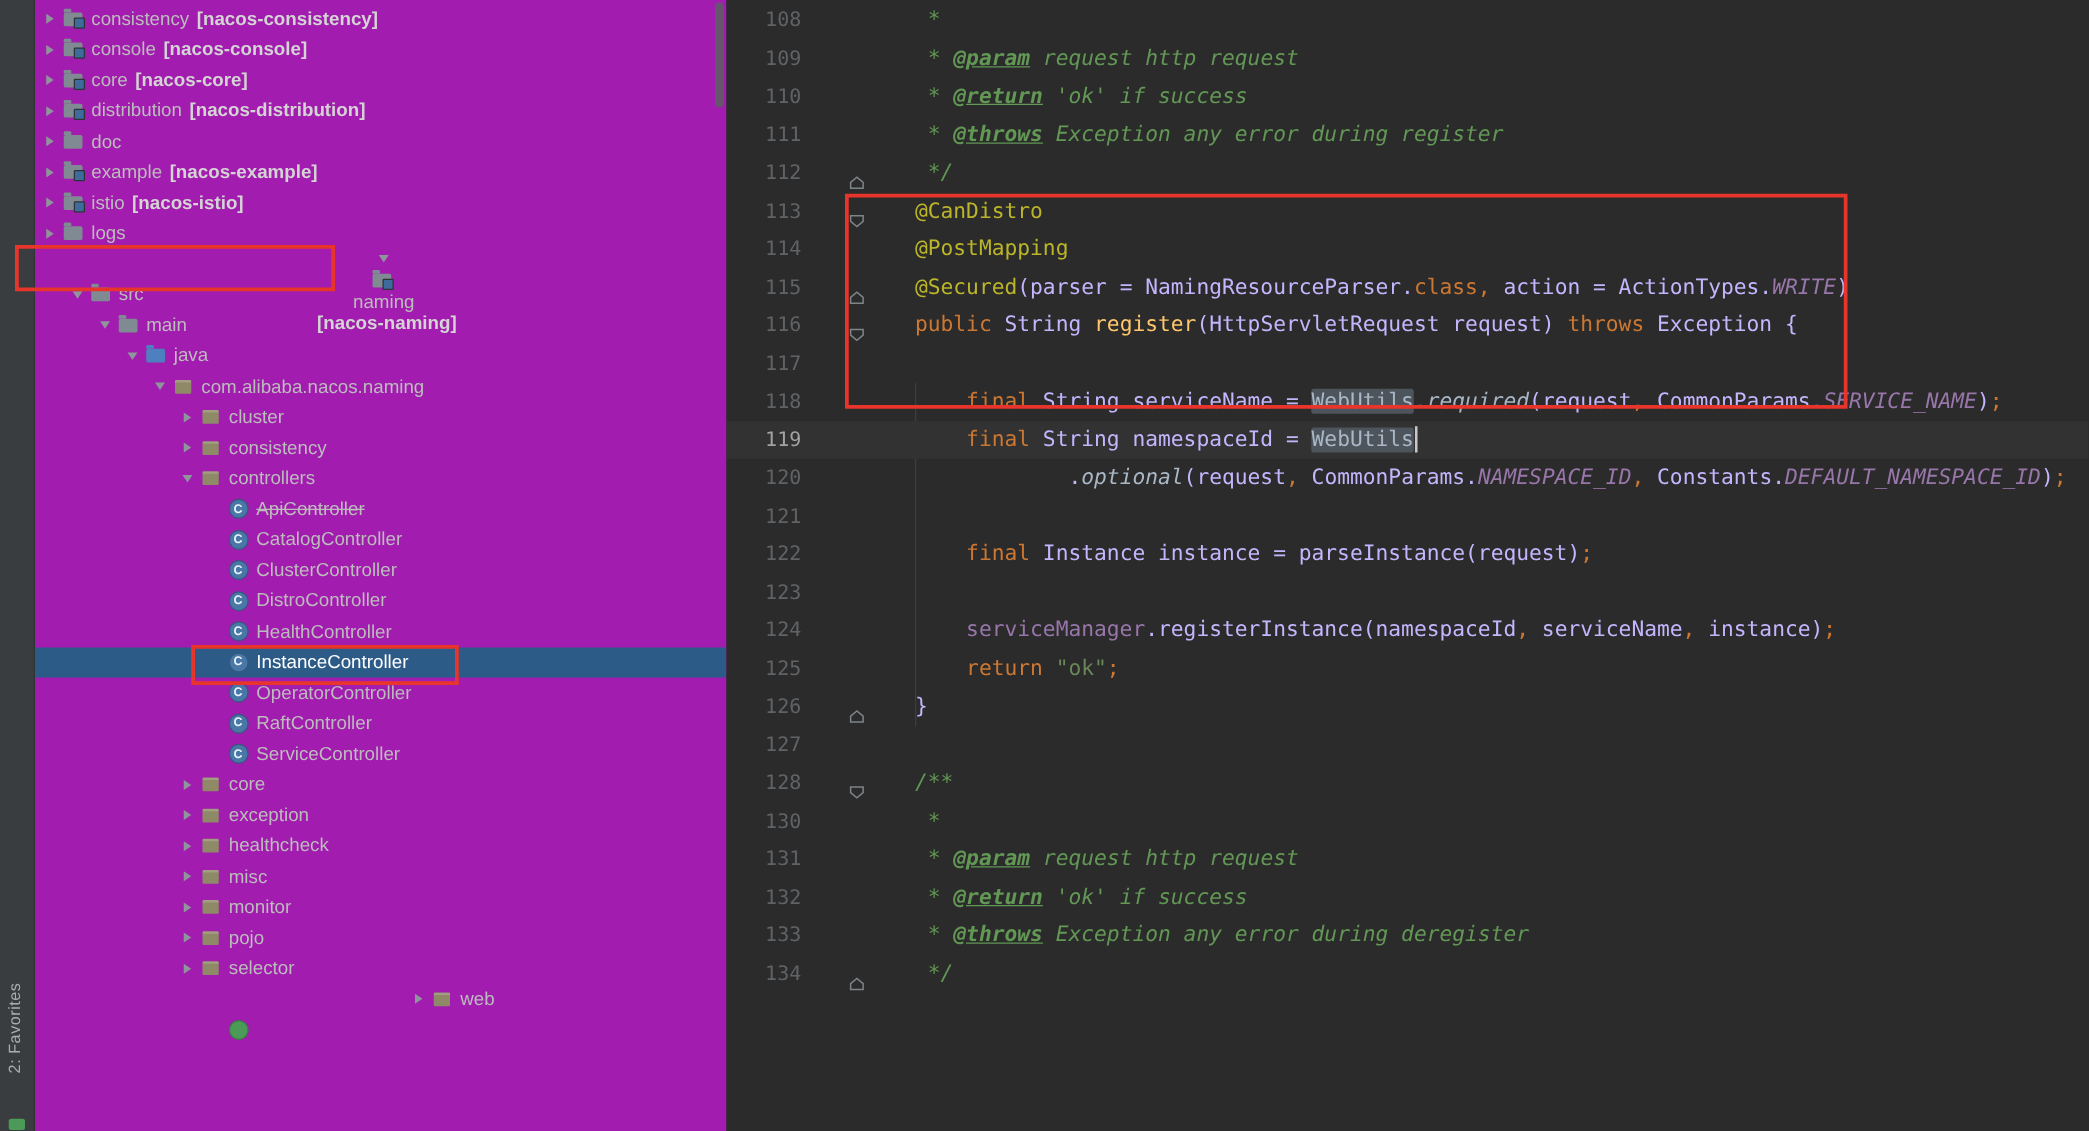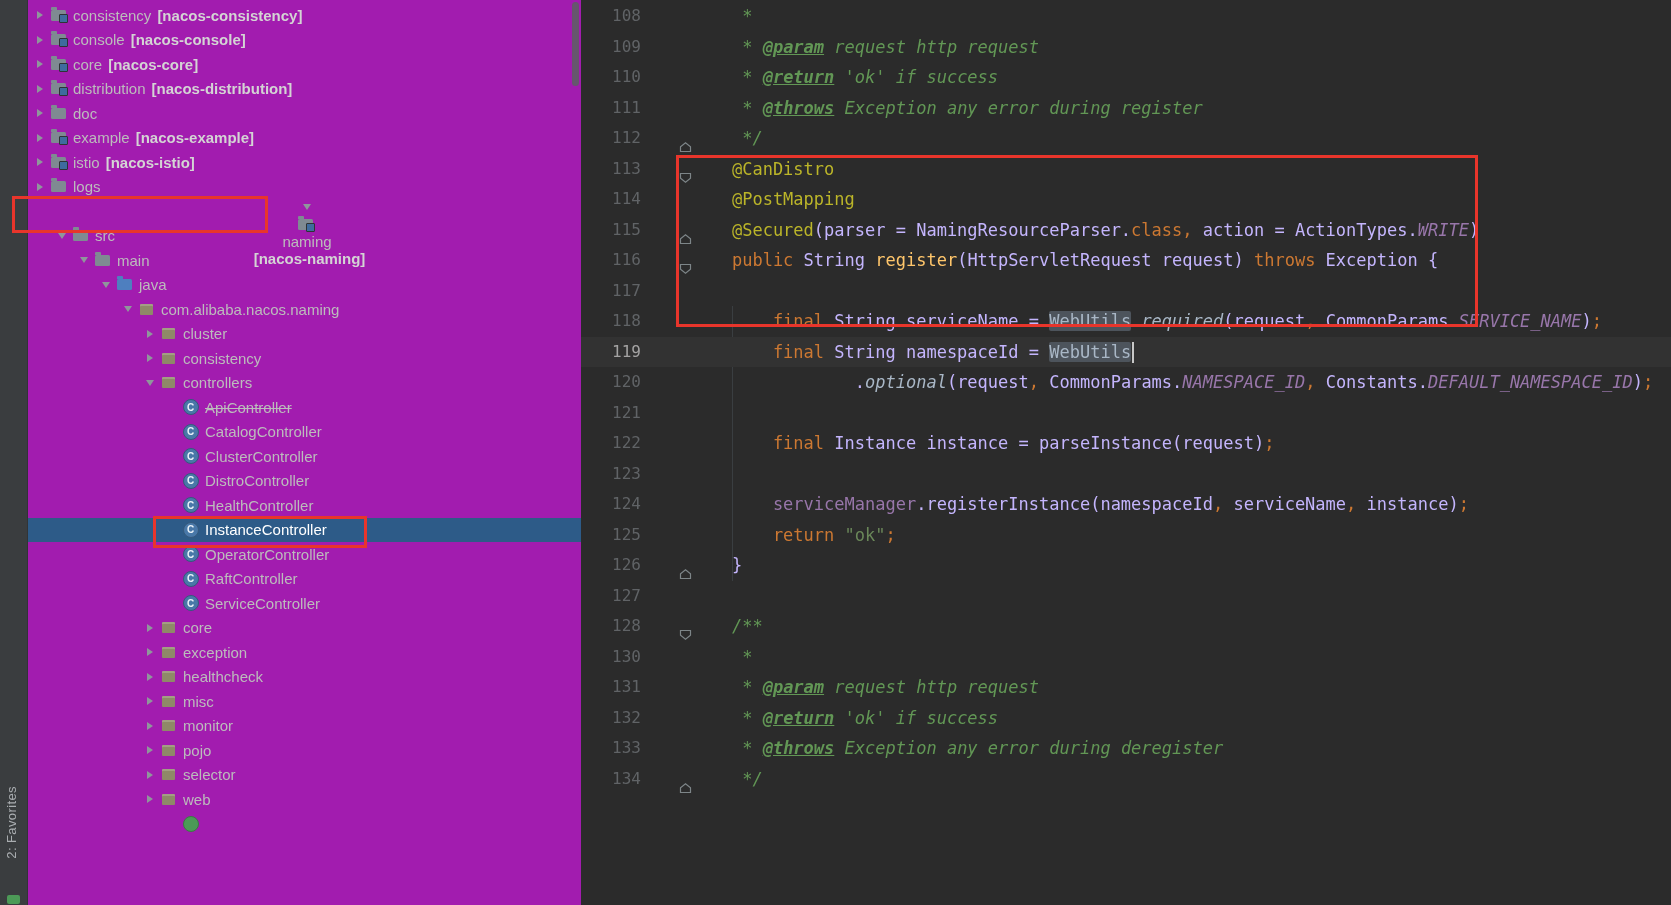--- a/index.html
+++ b/index.html
@@ -345,21 +345,21 @@
       </div>
       <div class="tree-row" style="padding-left: 115px;">
         <span class="arrow">
           <span class="tri-right"></span>
         </span>
         <span class="i">
           <span class="pkg"></span>
         </span>
         <span class="lbl">selector</span>
       </div>
-      <div class="tree-row" style="padding-left: 115px;">
+      <div class="tree-row" style="padding-left: 115px; justify-content: center;">
         <span class="arrow">
           <span class="tri-right"></span>
         </span>
         <span class="i">
           <span class="pkg"></span>
         </span>
         <span class="lbl">web</span>
       </div>
       <div class="tree-row" style="padding-left: 137px;">
         <span class="arrow"></span>

